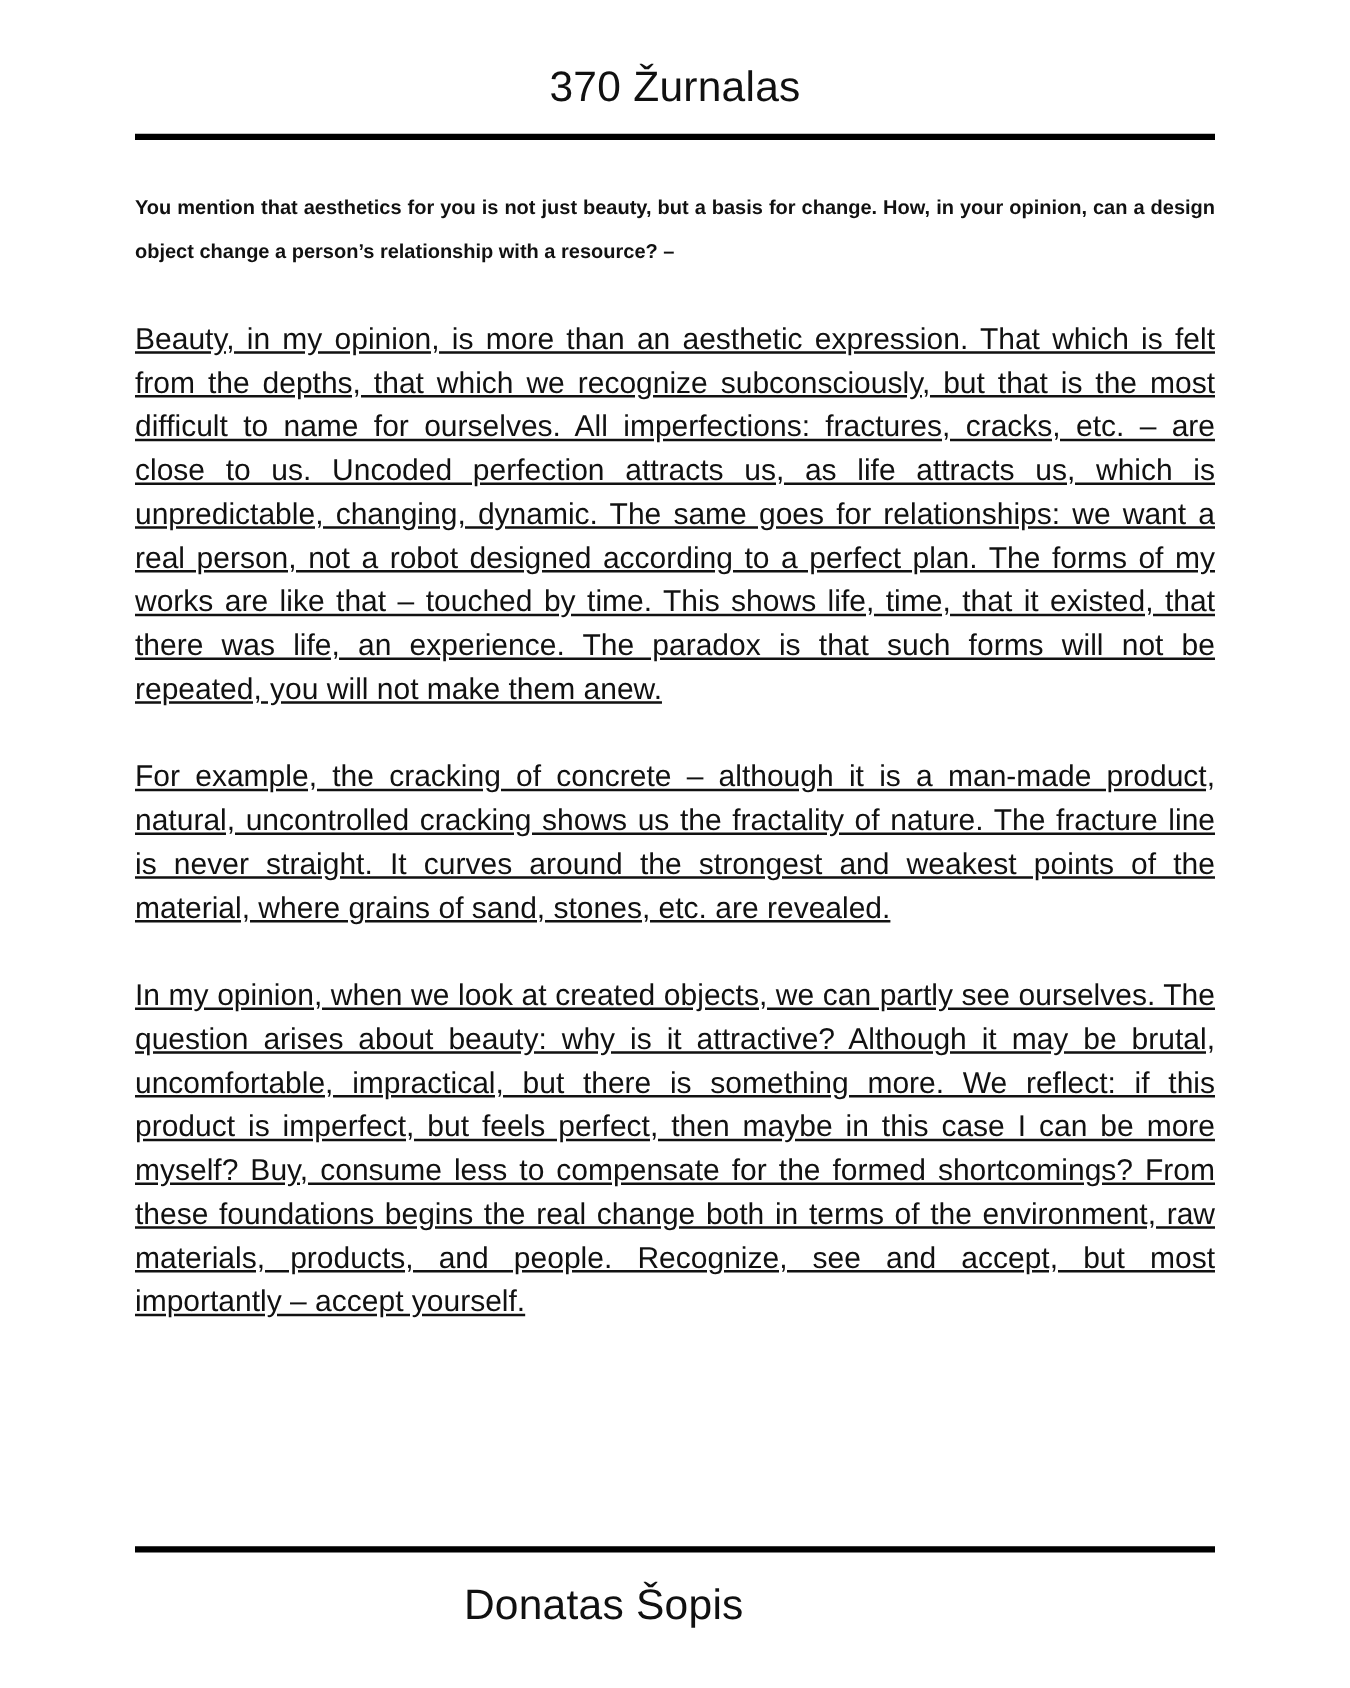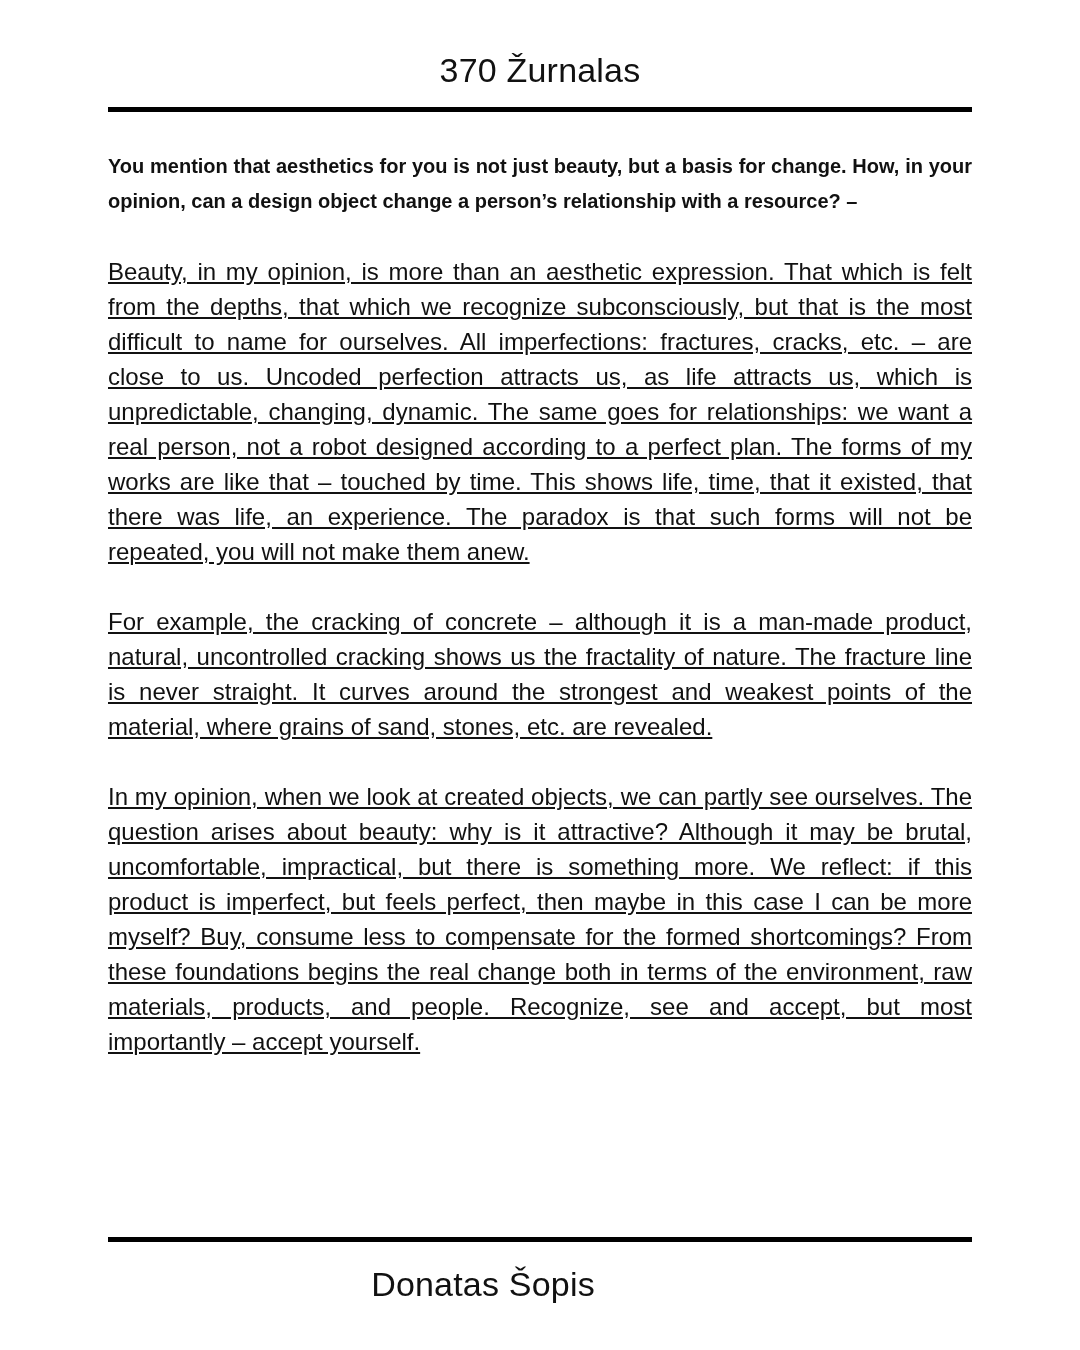--- a/index.html
+++ b/index.html
@@ -37,21 +37,21 @@
     .rule.bottom { top: 1237px; }
     .content {
       position: absolute;
       left: 108px;
       top: 149px;
       width: 864px;
     }
     .question {
       margin: 0 0 35px 0;
       font-weight: bold;
-      font-size: 20px;
+      font-size: 16px;
       line-height: 35px;
       text-align: justify;
     }
     .para {
       margin: 0 0 35px 0;
       font-size: 24px;
       line-height: 35px;
       text-align: justify;
       text-decoration: underline;
     }

